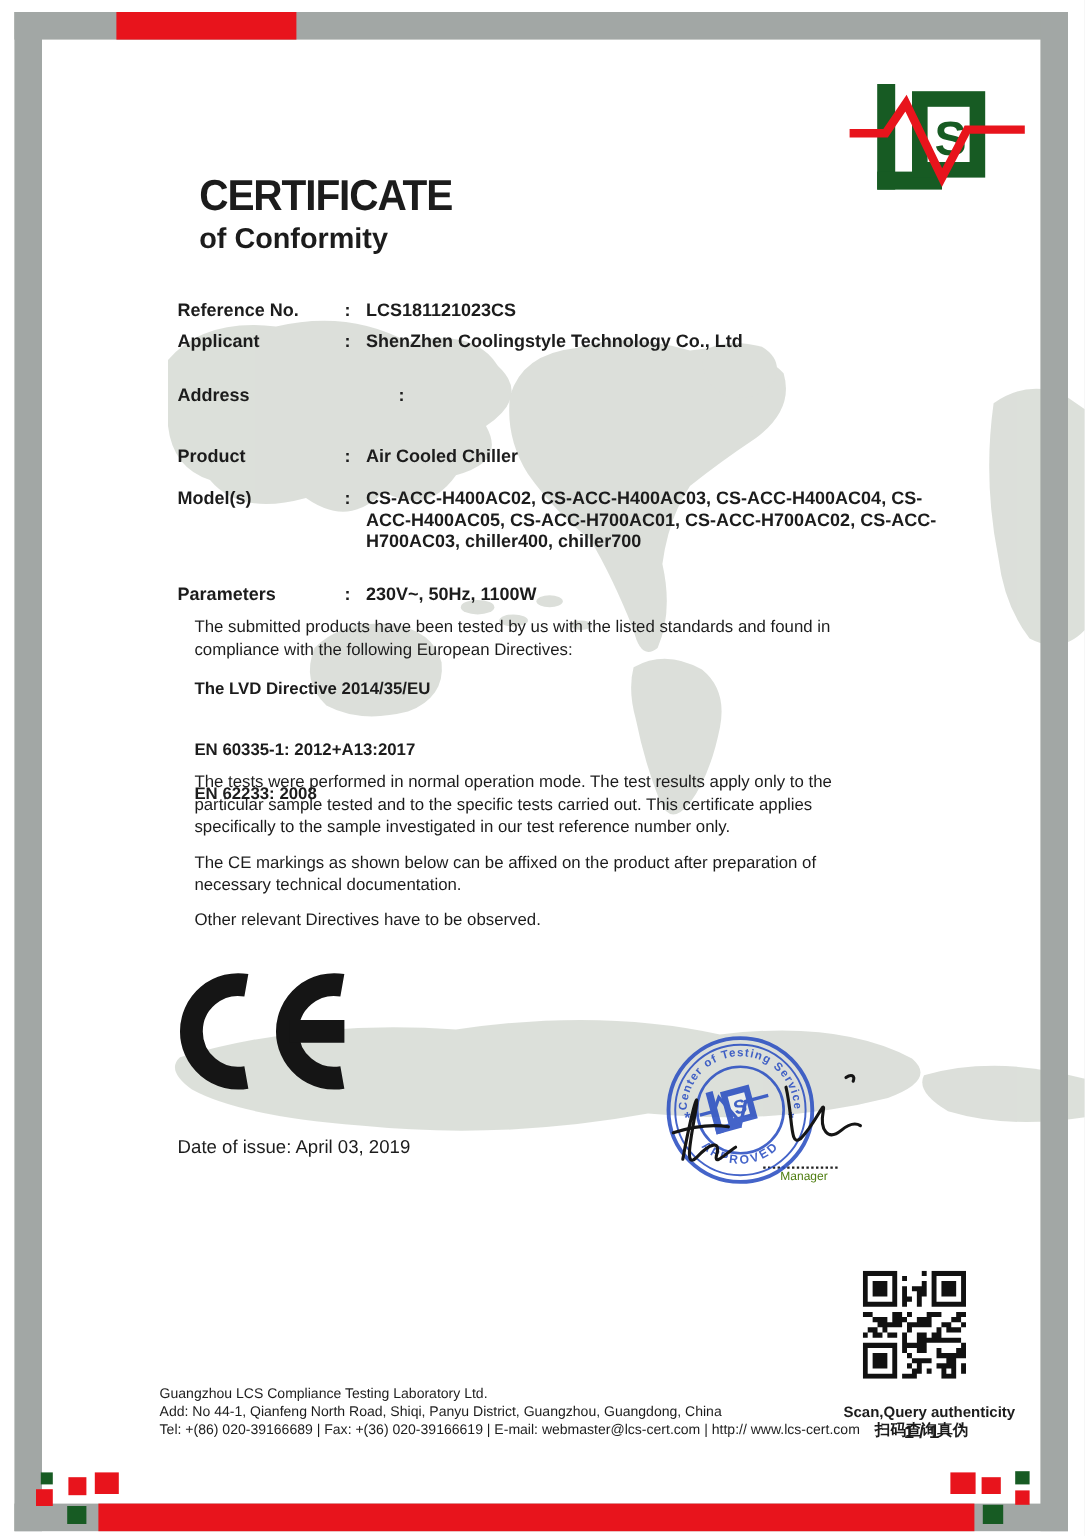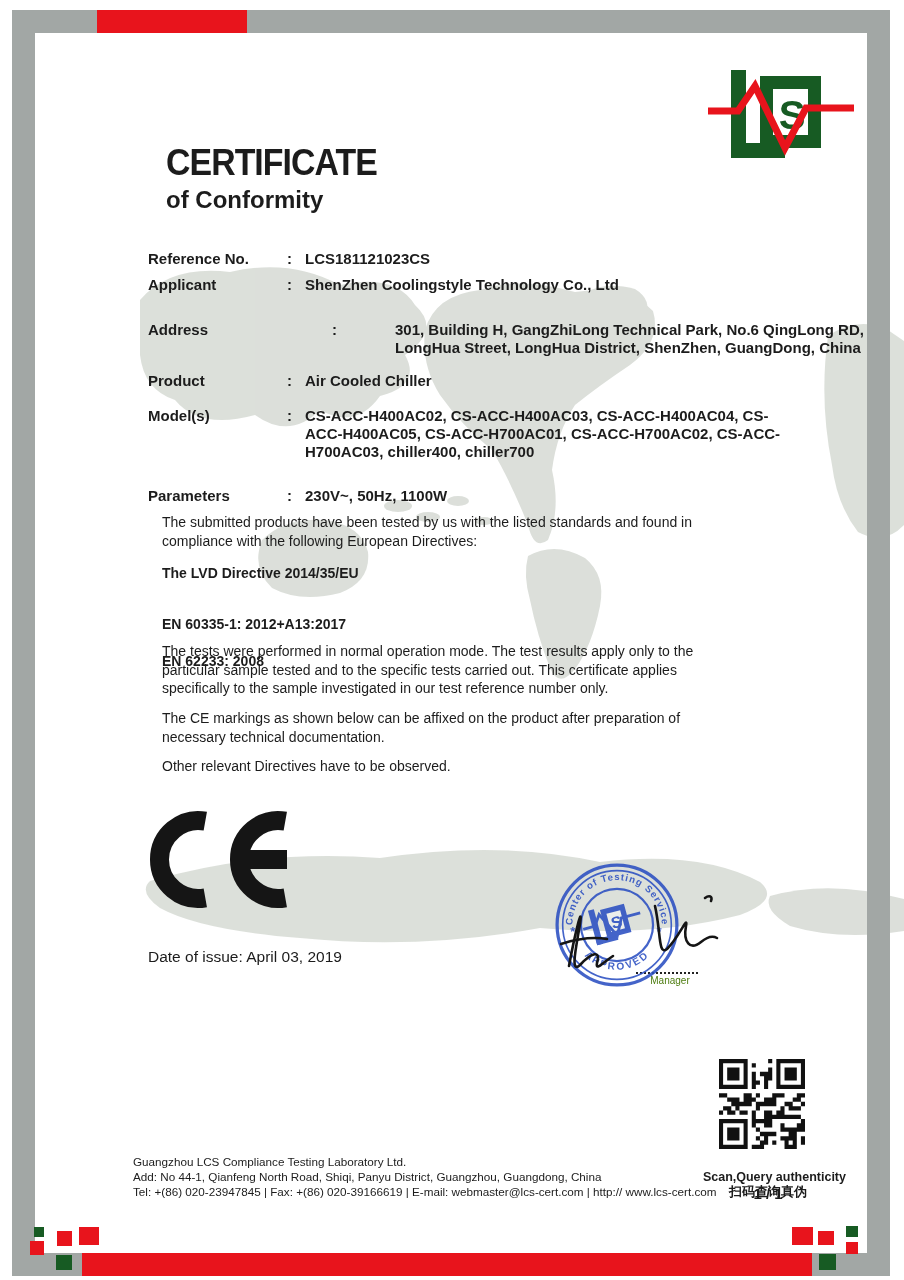--- a/index.html
+++ b/index.html
@@ -106,22 +106,20 @@
     <div class="fv">LCS181121023CS</div>
   </div>
   <div class="frow" style="top:276px;">
     <div class="fl">Applicant</div>
     <div class="fc">:</div>
     <div class="fv">ShenZhen Coolingstyle Technology Co., Ltd</div>
   </div>
   <div class="frow" style="top:321px;gap:45px;">
     <div class="fl">Address</div>
     <div class="fc">:</div>
-    <div class="fv">301, Building H, GangZhiLong Technical Park, No.6 QingLong RD,
-LongHua Street, LongHua District, ShenZhen, GuangDong, China</div>
   </div>
   <div class="frow" style="top:372px;">
     <div class="fl">Product</div>
     <div class="fc">:</div>
     <div class="fv">Air Cooled Chiller</div>
   </div>
   <div class="frow" style="top:407px;">
     <div class="fl">Model(s)</div>
     <div class="fc">:</div>
     <div class="fv">CS-ACC-H400AC02, CS-ACC-H400AC03, CS-ACC-H400AC04, CS-
@@ -201,16 +199,16 @@
         <path d="M48 0h4v4h-4zM32 4h4v4h-4zM48 8h4v4h-4zM32 12h4v4h-4zM40 12h4v4h-4zM44 12h4v4h-4zM48 12h4v4h-4zM32 16h4v4h-4zM44 16h4v4h-4zM48 16h4v4h-4zM32 20h4v4h-4zM36 20h4v4h-4zM44 20h4v4h-4zM32 24h4v4h-4zM44 24h4v4h-4zM0 32h4v4h-4zM4 32h4v4h-4zM24 32h4v4h-4zM28 32h4v4h-4zM36 32h4v4h-4zM52 32h4v4h-4zM56 32h4v4h-4zM60 32h4v4h-4zM76 32h4v4h-4zM80 32h4v4h-4zM8 36h4v4h-4zM12 36h4v4h-4zM16 36h4v4h-4zM24 36h4v4h-4zM28 36h4v4h-4zM32 36h4v4h-4zM44 36h4v4h-4zM48 36h4v4h-4zM52 36h4v4h-4zM72 36h4v4h-4zM76 36h4v4h-4zM12 40h4v4h-4zM16 40h4v4h-4zM20 40h4v4h-4zM24 40h4v4h-4zM28 40h4v4h-4zM36 40h4v4h-4zM40 40h4v4h-4zM44 40h4v4h-4zM48 40h4v4h-4zM52 40h4v4h-4zM64 40h4v4h-4zM68 40h4v4h-4zM80 40h4v4h-4zM4 44h4v4h-4zM8 44h4v4h-4zM16 44h4v4h-4zM36 44h4v4h-4zM60 44h4v4h-4zM68 44h4v4h-4zM72 44h4v4h-4zM76 44h4v4h-4zM0 48h4v4h-4zM8 48h4v4h-4zM12 48h4v4h-4zM20 48h4v4h-4zM24 48h4v4h-4zM32 48h4v4h-4zM44 48h4v4h-4zM48 48h4v4h-4zM56 48h4v4h-4zM60 48h4v4h-4zM32 52h4v4h-4zM44 52h4v4h-4zM48 52h4v4h-4zM52 52h4v4h-4zM56 52h4v4h-4zM60 52h4v4h-4zM64 52h4v4h-4zM68 52h4v4h-4zM72 52h4v4h-4zM76 52h4v4h-4zM32 56h4v4h-4zM36 56h4v4h-4zM40 56h4v4h-4zM44 56h4v4h-4zM48 56h4v4h-4zM80 56h4v4h-4zM32 60h4v4h-4zM44 60h4v4h-4zM48 60h4v4h-4zM60 60h4v4h-4zM76 60h4v4h-4zM80 60h4v4h-4zM36 64h4v4h-4zM60 64h4v4h-4zM64 64h4v4h-4zM68 64h4v4h-4zM72 64h4v4h-4zM76 64h4v4h-4zM80 64h4v4h-4zM40 68h4v4h-4zM44 68h4v4h-4zM48 68h4v4h-4zM52 68h4v4h-4zM68 68h4v4h-4zM72 68h4v4h-4zM36 72h4v4h-4zM44 72h4v4h-4zM60 72h4v4h-4zM64 72h4v4h-4zM68 72h4v4h-4zM72 72h4v4h-4zM80 72h4v4h-4zM40 76h4v4h-4zM44 76h4v4h-4zM52 76h4v4h-4zM64 76h4v4h-4zM72 76h4v4h-4zM80 76h4v4h-4zM32 80h4v4h-4zM36 80h4v4h-4zM40 80h4v4h-4zM64 80h4v4h-4zM68 80h4v4h-4zM72 80h4v4h-4zM0 0h28v28h-28z M4 4v20h20v-20zM8 8h12v12h-12zM56 0h28v28h-28z M60 4v20h20v-20zM64 8h12v12h-12zM0 56h28v28h-28z M4 60v20h20v-20zM8 64h12v12h-12z" fill="#111" fill-rule="evenodd"></path>
       </svg>
   </div>
   <div class="qrcol qr-cn">扫码查询真伪</div>
   <div class="qrcol qr-en">Scan,Query authenticity</div>
   <div class="qrcol pagenum">1 / 1</div>
 
   <div class="footer">
     <div>Guangzhou LCS Compliance Testing Laboratory Ltd.</div>
     <div>Add: No 44-1, Qianfeng North Road, Shiqi, Panyu District, Guangzhou, Guangdong, China</div>
-    <div>Tel: +(86) 020-23947845 | Fax: +(86) 020-39166619 | E-mail: webmaster@lcs-cert.com | http:// www.lcs-cert.com</div>
+    <div>Tel: +(86) 020-39166689 | Fax: +(36) 020-39166619 | E-mail: webmaster@lcs-cert.com | http:// www.lcs-cert.com</div>
   </div>
 
 </div>
 
 </body></html>

